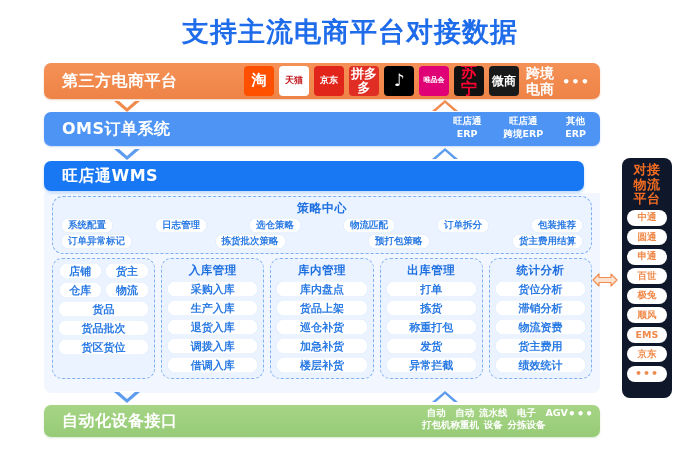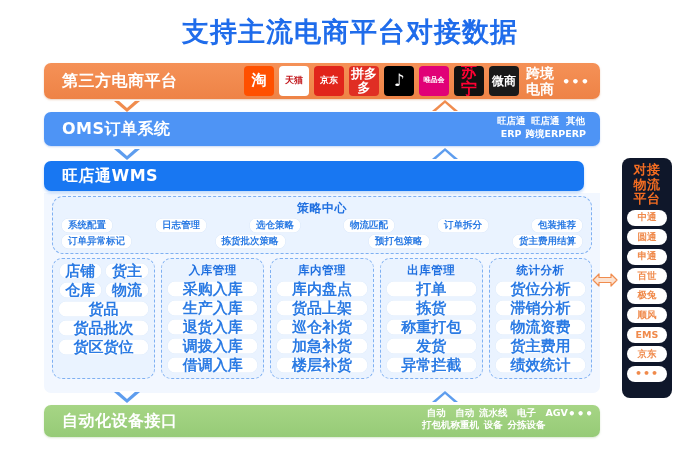--- a/index.html
+++ b/index.html
@@ -59,21 +59,21 @@
     text-align:left; margin-left:2px; white-space:nowrap;
   }
   .plat-dots { font-size:13px; font-weight:bold; color:#fff; letter-spacing:1px; margin-left:3px; }
 
   
   .oms-bar {
     left: 44px; top: 112px; width: 556px; height: 34px;
     background: #4E94F5;
     box-shadow: 0 1px 2px rgba(80,130,220,.3);
   }
-  .oms-tags { position:absolute; right: 14px; top: 3px; display:flex; gap: 0; }
+  .oms-tags { position:absolute; right: 14px; top: 3px; display:flex; gap: 22px; }
   .oms-tag {
     font-size: 9.5px; font-weight: bold; color:#fff; text-align:center;
     line-height: 1.35; white-space: nowrap;
   }
 
   
   .wms-bar {
     left: 44px; top: 161px; width: 540px; height: 30px;
     background: #1877F2;
     box-shadow: 0 2px 3px rgba(24,119,242,.28);
@@ -116,21 +116,21 @@
     background: #EAF3FF;
     padding: 4px 5px 5px 5px;
   }
   .module-title {
     text-align:center; font-size: 11.5px; font-weight:bold; color:#1E6FE0;
     margin-bottom: 3px; letter-spacing:.5px;
   }
   .mod-grid { display:flex; flex-wrap: wrap; gap: 3px; justify-content:center; }
   .mod-chip {
     background:#fff; border-radius: 9px; height: 16px;
-    font-size: 15px; color:#2B7BE4; font-weight: bold;
+    font-size: 11px; color:#2B7BE4; font-weight: bold;
     display:flex; align-items:center; justify-content:center;
     white-space: nowrap; flex: 1 1 100%;
     box-shadow: 0 0 0 .6px #DCEAFC inset;
   }
   .mod-chip.half { flex: 0 0 calc(50% - 2px); }
 
   
   .auto-bar {
     left: 44px; top: 405px; width: 556px; height: 32px;
     background: linear-gradient(180deg,#A6D585 0%,#96CB77 100%);

